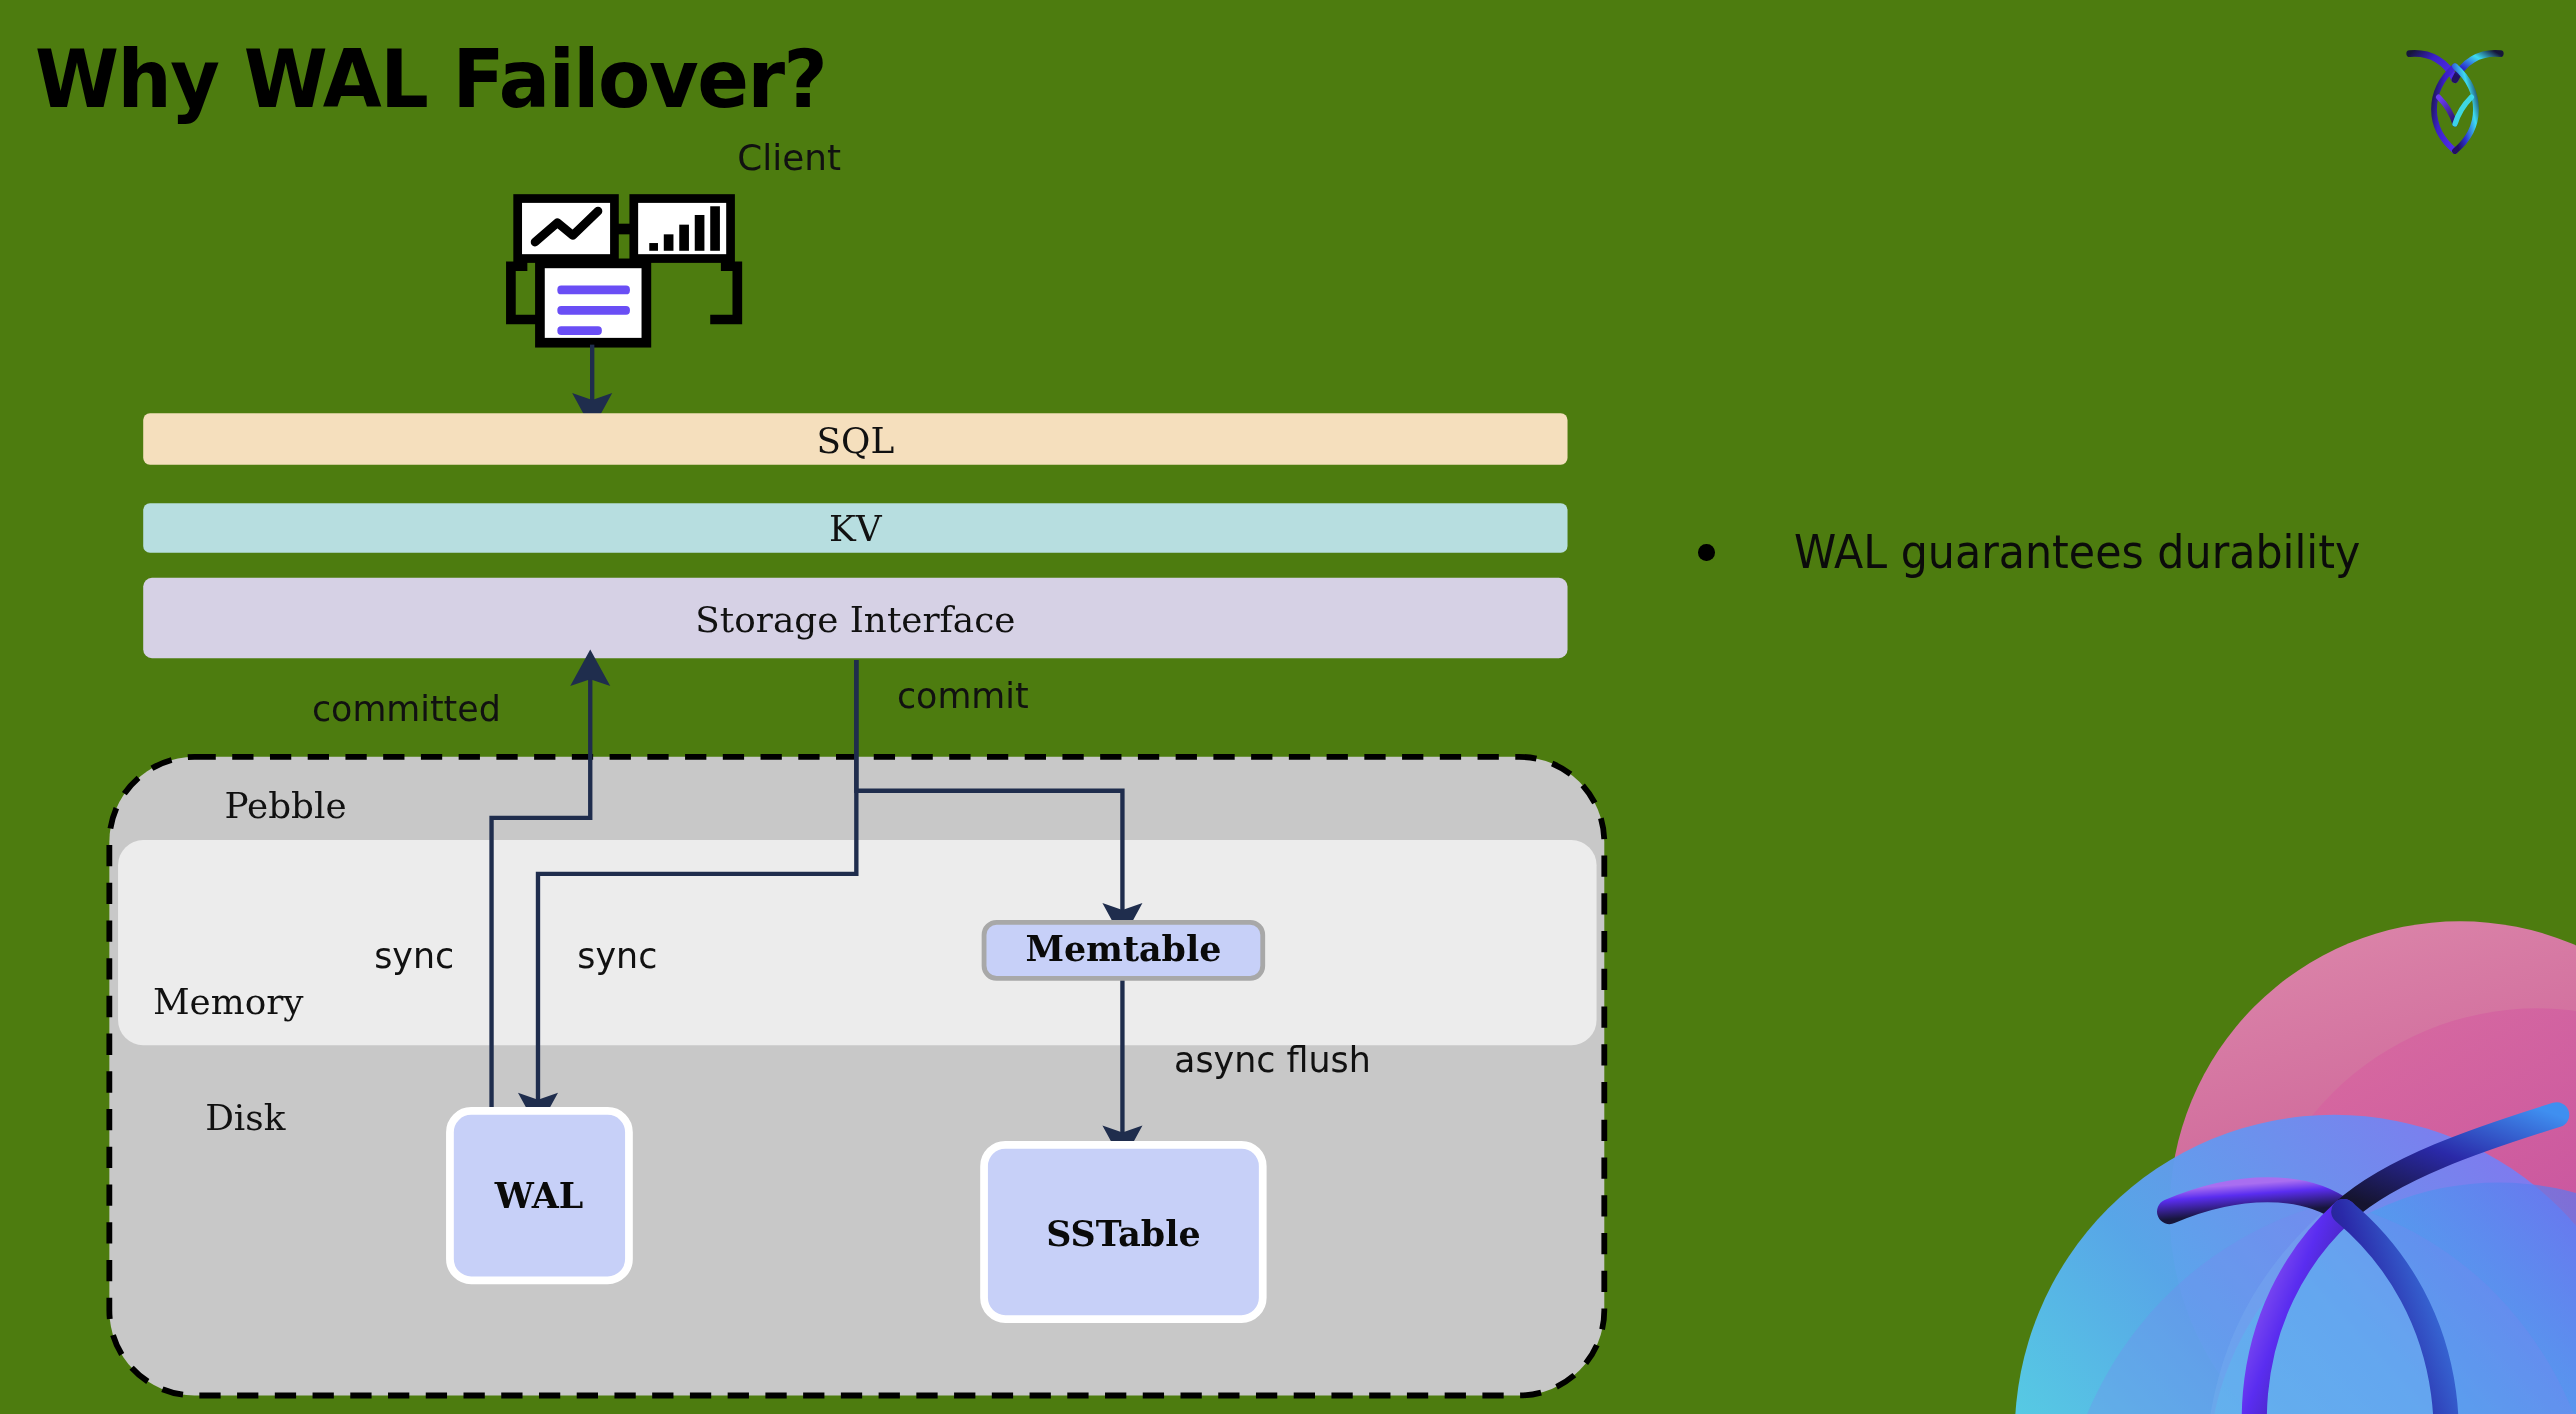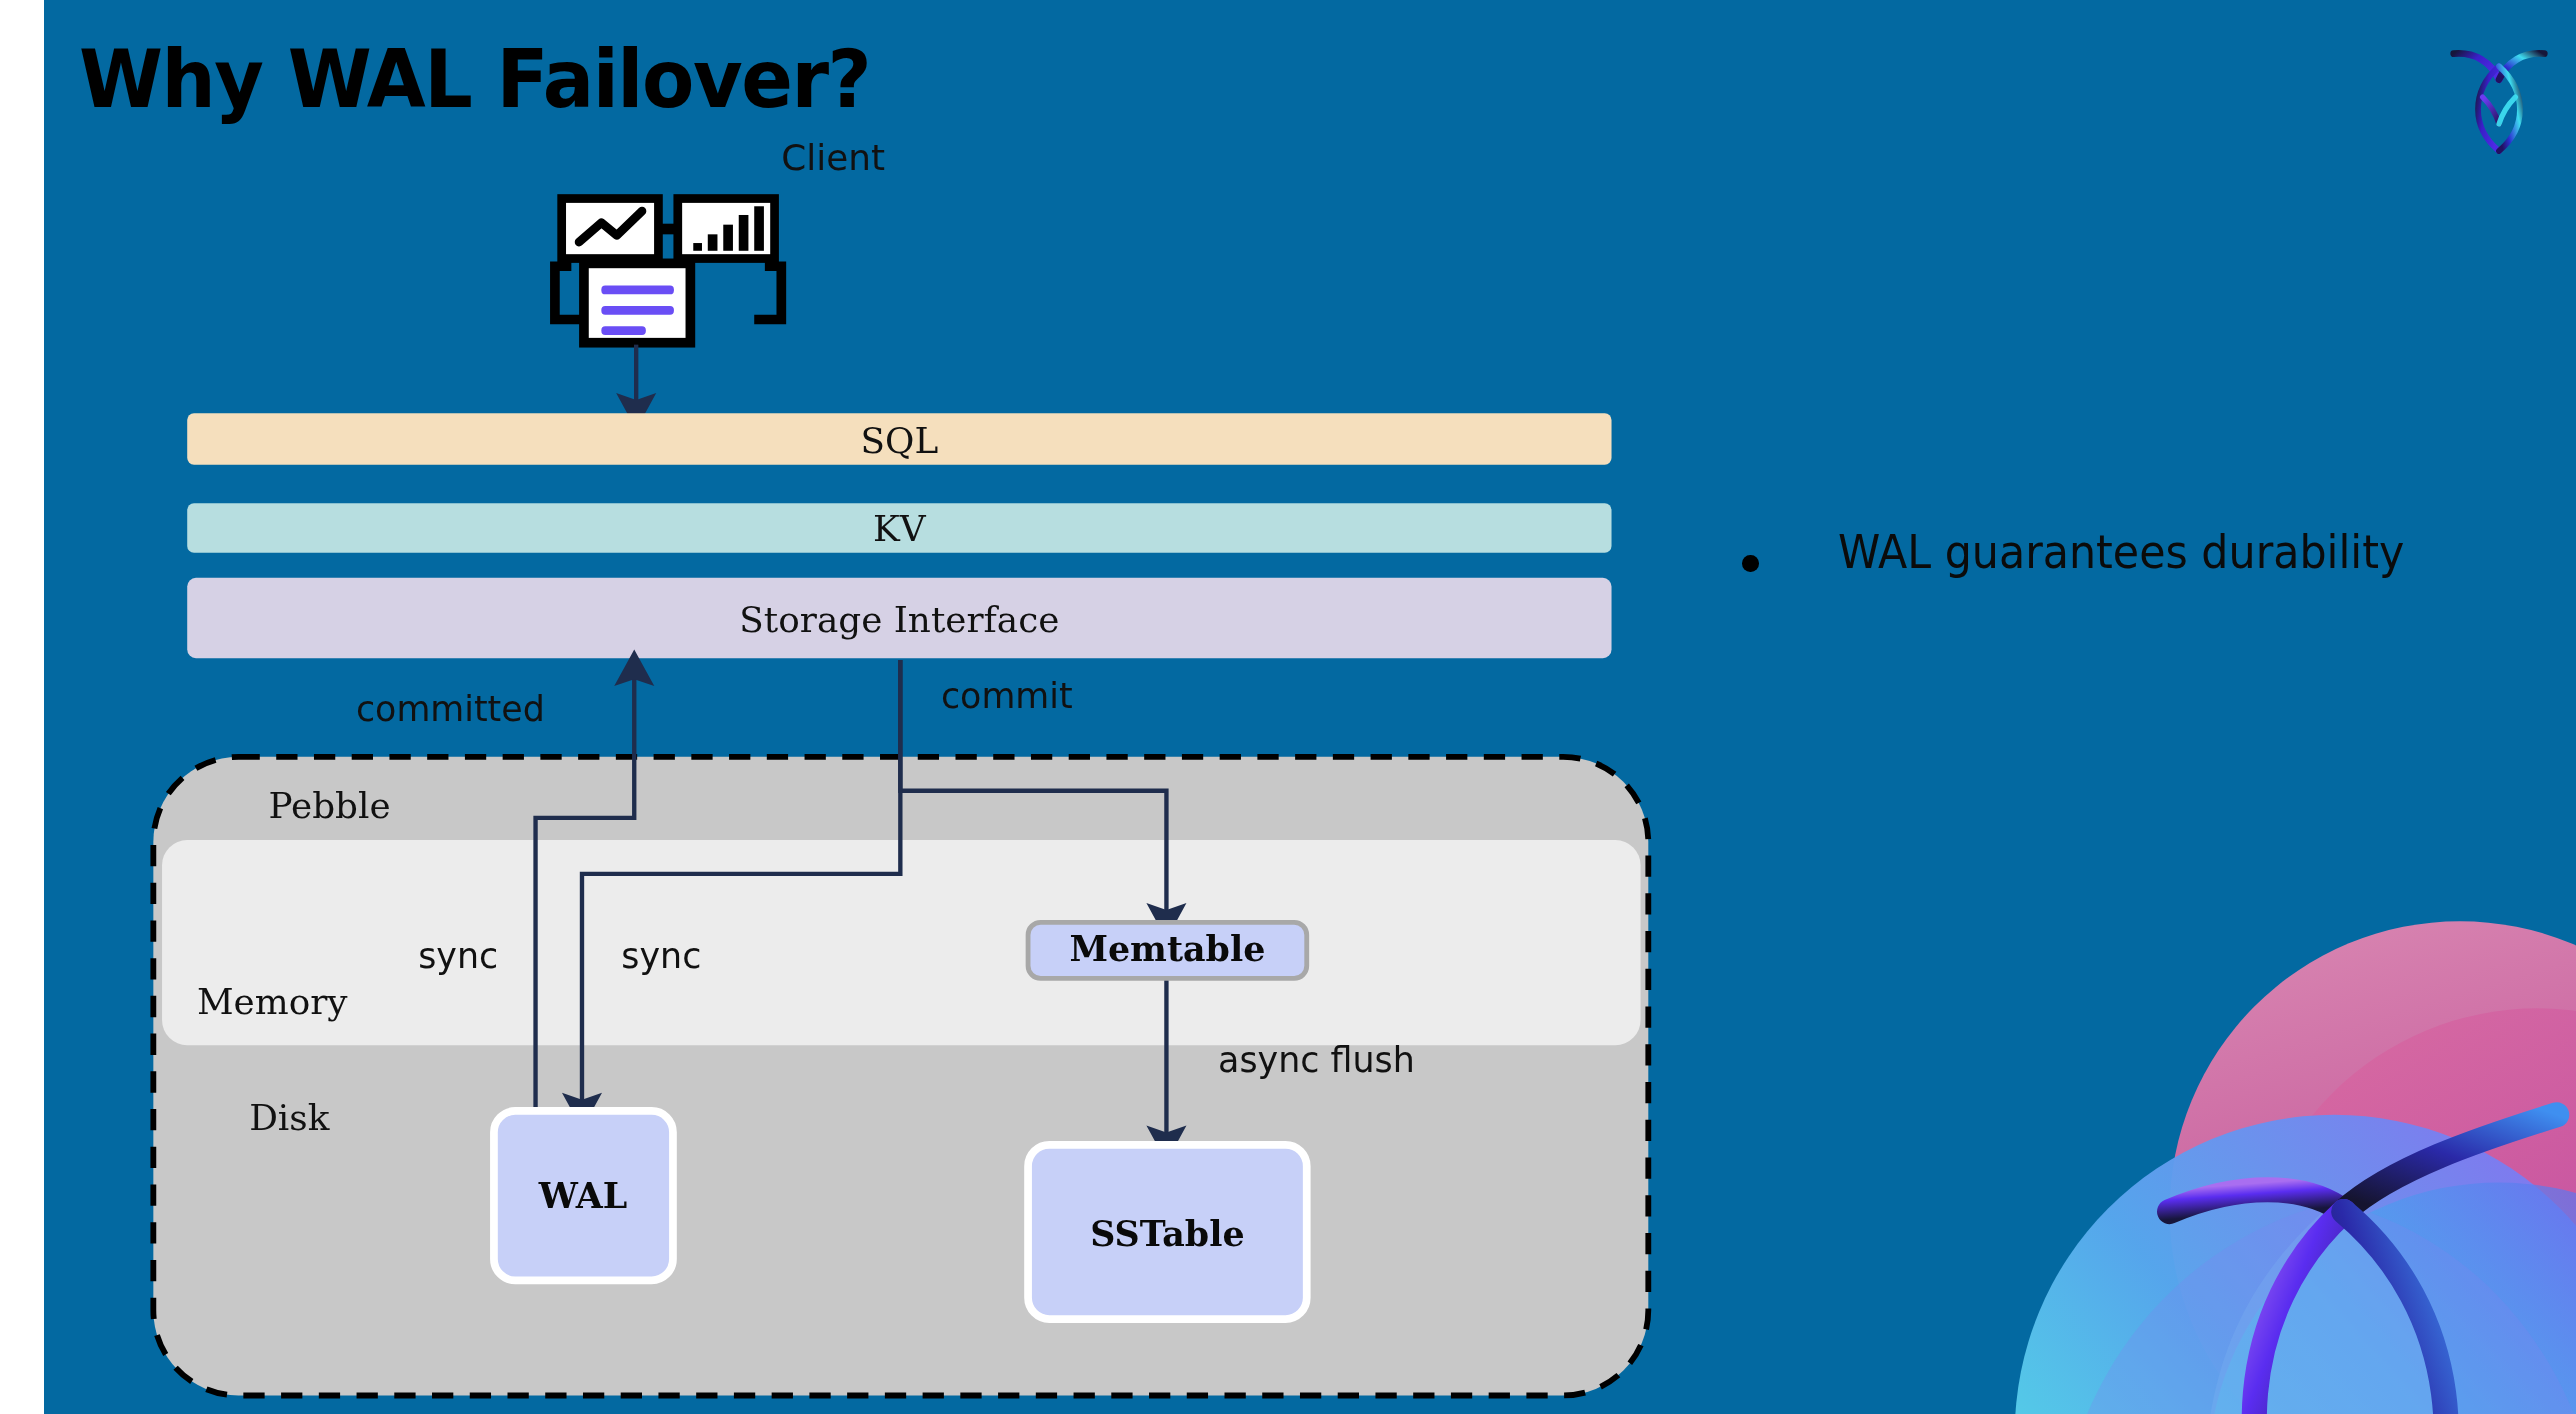--- a/index.html
+++ b/index.html
@@ -1,19 +1,19 @@
 <!DOCTYPE html>
 <html><head>
 <meta charset="utf-8">
 <style>
   html,body{margin:0;padding:0;background:#ffffff;}
   body{width:2576px;height:1415px;position:relative;overflow:hidden;
        font-family:"Liberation Sans",sans-serif;}
 
-  .slide{position:absolute;inset:0;background:#0369a1;overflow:hidden;margin-left:44px;}
+  .slide{position:absolute;inset:0;background:#4d7c0f;overflow:hidden;}
 
   
   #page-title{
     position:absolute;left:35px;top:37px;
     font-family:"DejaVu Sans","Liberation Sans",sans-serif;
     font-weight:700;font-size:81px;letter-spacing:-1.5px;
     color:#000000;line-height:1.05;white-space:nowrap;
     transform:scaleX(0.94);transform-origin:left top;
   }
 
@@ -22,21 +22,21 @@
 
   
   #decor{position:absolute;right:0;bottom:0;width:658px;height:523px;
          pointer-events:none;}
 
   
   #diagram{position:absolute;left:0;top:0;width:1703px;height:1415px;}
 
   
   #bullets{position:absolute;left:1698px;top:523px;width:832px;}
-  .bullet-row{display:flex;align-items:center;margin-bottom:45px;}
+  .bullet-row{display:flex;align-items:flex-start;margin-bottom:45px;}
   .bullet-dot{
     width:16.5px;height:16.5px;border-radius:50%;background:#000;
     flex:0 0 auto;margin-top:21px;margin-right:79px;
   }
   .bullet-text{
     font-family:"DejaVu Sans","Liberation Sans",sans-serif;
     font-size:46px;line-height:1.30;color:#0b0b0b;
     transform:scaleX(0.93);transform-origin:left top;
   }
 </style>

